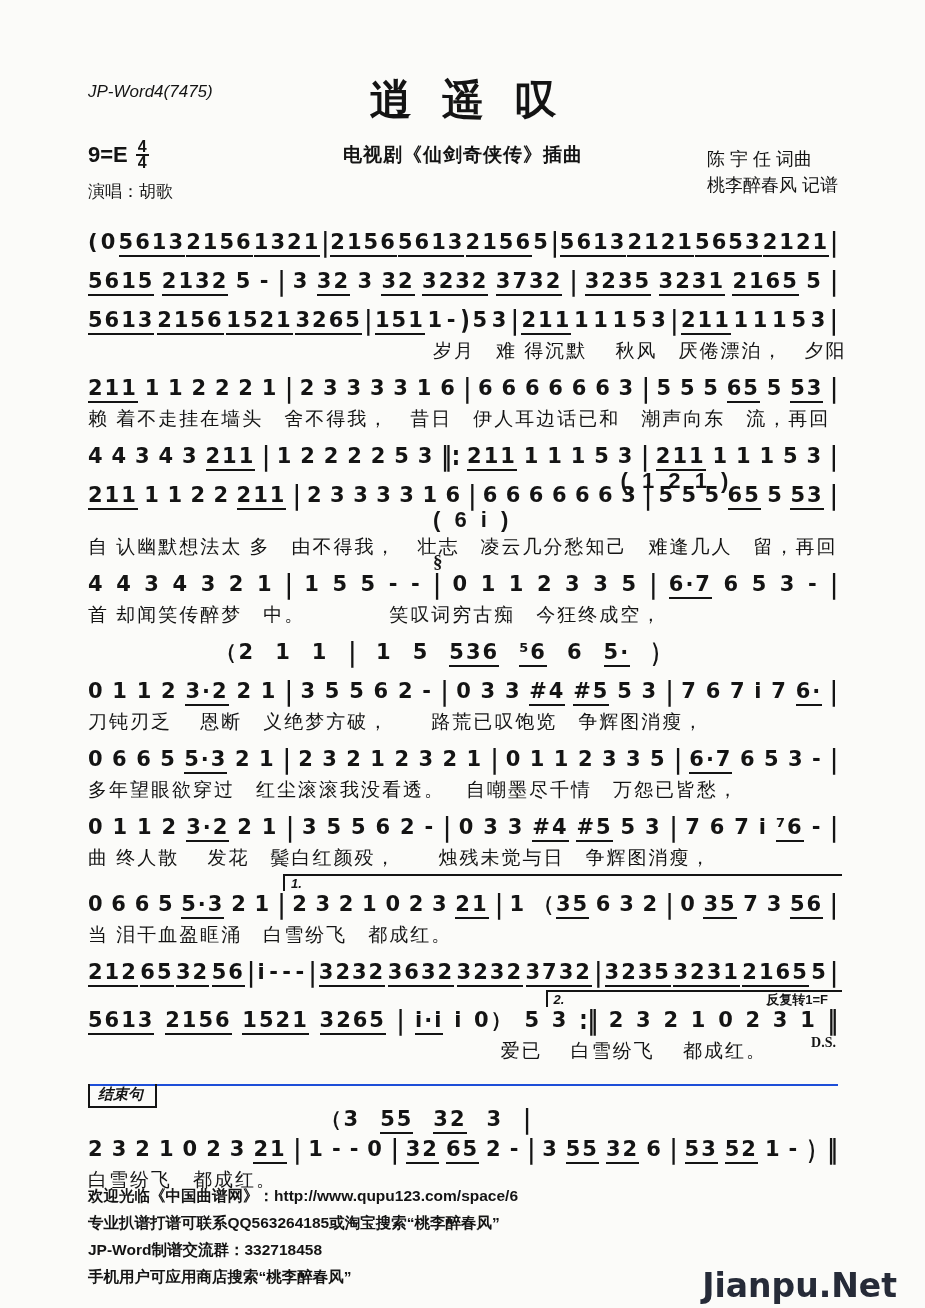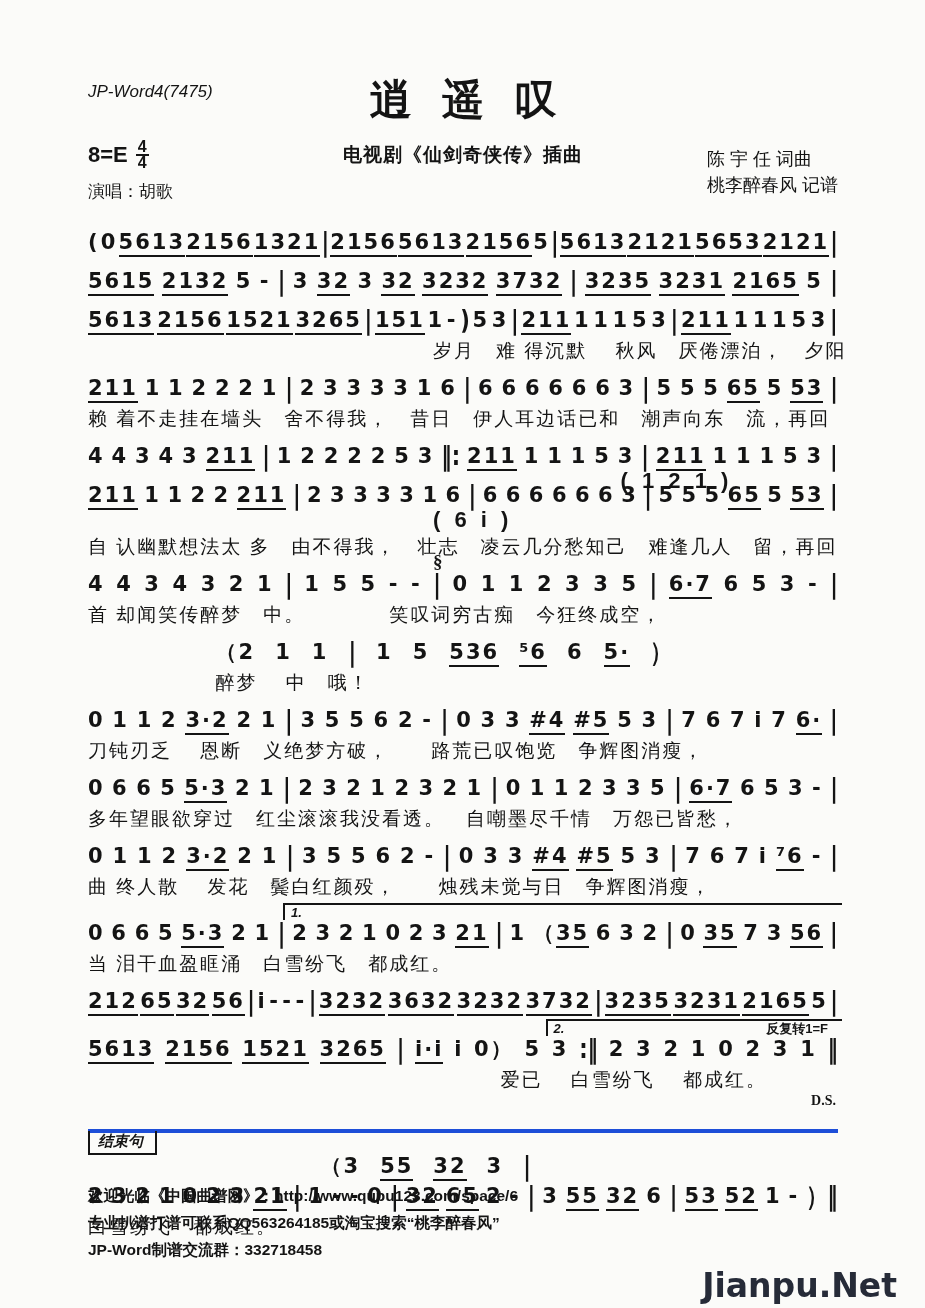--- a/index.html
+++ b/index.html
@@ -41,26 +41,26 @@
   .sub.pos-72{left:71%;}
   .sub.pos-46{left:46%;}
   .has-sub .lyrics{margin-top:24px;}
   .segno{position:absolute;top:-18px;left:46%;font-size:19px;font-weight:bold;font-family:"Liberation Serif","DejaVu Serif",serif;}
   .volta{position:absolute;top:-15px;height:15px;border-top:2px solid #141414;border-left:2px solid #141414;
          font-size:13px;font-style:italic;font-weight:bold;padding-left:6px;line-height:15px;display:flex;}
   .volta .vnote{margin-left:auto;padding-right:14px;font-style:normal;font-size:13px;font-weight:bold;}
   .v1{left:26%;right:-4px;}
   .v2{left:61%;right:-4px;}
   .sys-volta{margin-top:18px;}
-  .lyrow{display:flex;flex-direction:column;}
+  .lyrow{display:flex;}
   .ds{margin-left:auto;font-weight:bold;font-size:14px;
       font-family:"Liberation Serif","DejaVu Serif",serif;padding-right:2px;}
 
   
-  .ending{border-top:4px solid #1d4ed8;position:relative;margin-top:20px;padding-top:2px;}
+  .ending{border-top:2px solid #1d4ed8;position:relative;margin-top:20px;padding-top:2px;}
   .ending-label{position:absolute;top:-2px;left:0;border:2px solid #141414;border-top:none;
                 padding:1px 12px 2px 8px;font-size:15px;font-style:italic;font-weight:bold;background:transparent;}
   .pre-notes{margin-left:31%;margin-top:16px;}
 
   
   .footer{position:absolute;top:1182px;left:88px;right:60px;font-size:15.5px;line-height:27px;font-weight:bold;display:flex;flex-direction:column;}
   .fcol{white-space:nowrap;}
   .fcol.left{width:500px;}
   .brand{position:absolute;top:1266px;right:28px;font-size:33px;font-weight:bold;color:#262b38;
          font-family:"DejaVu Sans","Liberation Sans",sans-serif;}
@@ -68,21 +68,21 @@
 </head>
 <body>
 
 <div class="watermark" style="left:88px">JP-Word4(7475)</div>
 
 <div class="sheet">
 
   <div class="title">逍遥叹</div>
 
   <div class="keyrow">
-    <span>8=E</span>
+    <span>9=E</span>
     <span class="frac">
       <span class="fn">4</span>
       <span>4</span>
     </span>
   </div>
 
   <div class="subtitle">电视剧《仙剑奇侠传》插曲</div>
   <div class="singer">演唱：胡歌</div>
 
   <div class="credits">
@@ -318,21 +318,20 @@
           <span class="tok">1</span>
           <span class="tok bar">|</span>
           <span class="tok">1</span>
           <span class="tok">5</span>
           <span class="tok"><span class="beam">536</span></span>
           <span class="tok"><span class="beam">⁵6</span></span>
           <span class="tok">6</span>
           <span class="tok"><span class="beam">5·</span></span>
           <span class="tok bar">）</span>
         </div>
-      <div class="lyrics indent-17">醉梦　 中　哦！</div>
     </div>
 
     <div class="system">
       <div class="notes">
           <span class="tok">0</span>
           <span class="tok">1</span>
           <span class="tok">1</span>
           <span class="tok">2</span>
           <span class="tok"><span class="beam">3·2</span></span>
           <span class="tok">2</span>
@@ -579,16 +578,17 @@
   </div>
 </div>
 
 <div class="footer">
   <div class="fcol left">
     <div>欢迎光临《中国曲谱网》：http://www.qupu123.com/space/6</div>
     <div>专业扒谱打谱可联系QQ563264185或淘宝搜索“桃李醉春风”</div>
   </div>
   <div class="fcol right">
     <div>JP-Word制谱交流群：332718458</div>
+    <div>手机用户可应用商店搜索“桃李醉春风”</div>
   </div>
 </div>
 
 <div class="brand">Jianpu.Net</div>
 
 </body></html>

